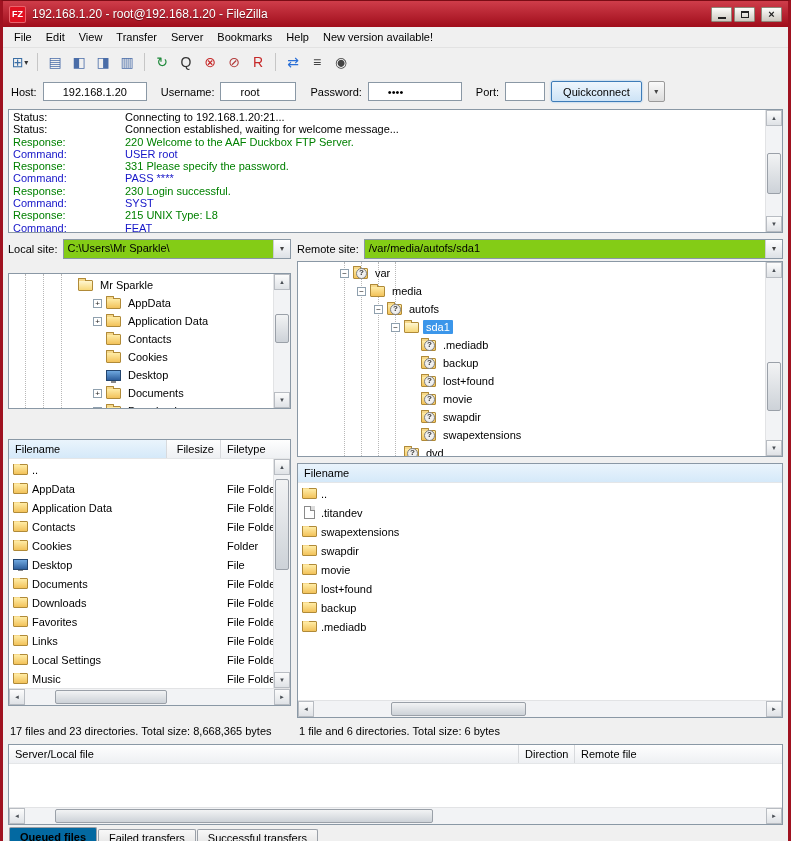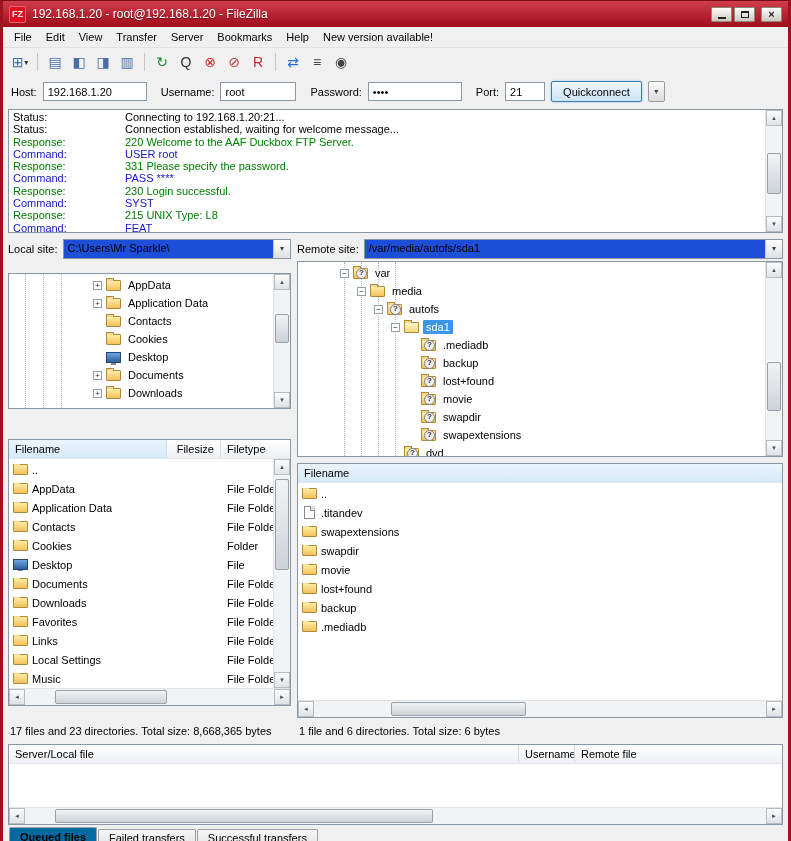--- a/index.html
+++ b/index.html
@@ -24,21 +24,21 @@
   .menu-item { padding:2px 7px; white-space:nowrap; }
   .toolbar { flex:0 0 28px; display:flex; align-items:center; padding:0 6px; gap:2px; }
   .tool-btn { height:22px; min-width:22px; display:flex; align-items:center; justify-content:center; padding:0 2px; }
   .tool-glyph { font-size:14px; line-height:1; }
   .tool-dd { font-size:8px; color:#333; margin-left:1px; }
   .tool-sep { width:1px; height:18px; background:#c6c6c6; margin:0 4px; }
   
   .qcbar { flex:0 0 31px; display:flex; align-items:center; padding:0 8px; gap:6px; }
   .qlabel { margin-left:8px; white-space:nowrap; }
   .qlabel.first { margin-left:0; }
-  .qfield { height:19px; border:1px solid #8a98a5; background:#fff; font:11px "Liberation Sans",sans-serif; padding:0 4px; }
+  .qfield { height:19px; border:1px solid #8a98a5; background:#fff; font:11px "Liberation Sans",sans-serif; padding:0 19px; }
   .qfield.host { width:104px; } .qfield.user { width:76px; } .qfield.pass { width:94px; } .qfield.port { width:40px; }
   .qc-btn { height:21px; padding:0 11px; background:linear-gradient(#eef6fd,#cde3f6); border:1px solid #3e7cb8; border-radius:2px; font:11px "Liberation Sans",sans-serif; box-shadow:0 0 2px #7fb6e8; }
   .qc-dd { width:17px; height:21px; background:linear-gradient(#fafafa,#dcdcdc); border:1px solid #9a9a9a; border-radius:2px; display:flex; align-items:center; justify-content:center; }
   .dd-glyph { font-size:8px; color:#444; line-height:1; }
   
   .logbox { flex:0 0 124px; margin:2px 5px 0; background:#fff; border:1px solid #8a98a5; display:flex; overflow:hidden; }
   .log-lines { flex:1; overflow:hidden; padding:1px 0 0 4px; }
   .log-row { height:12.3px; display:flex; white-space:nowrap; overflow:hidden; }
   .log-label { flex:0 0 112px; }
   
@@ -51,21 +51,21 @@
   .sb-track { flex:1; position:relative; }
   .sb-thumb { position:absolute; background:linear-gradient(#f2f3f4,#cdd2d8); border:1px solid #9aa0a8; border-radius:2px; }
   .vscroll .sb-thumb { left:1px; right:1px; }
   .hscroll .sb-thumb { top:1px; bottom:1px; }
   
   .panes { flex:0 0 460px; display:flex; gap:6px; padding:4px 5px 0; }
   .pane { display:flex; flex-direction:column; min-width:0; }
   .pane.left { flex:0 0 283px;gap:12px; }
   .pane.right { flex:1; }
   .site-row { flex:0 0 24px; display:flex; align-items:center; gap:5px; }
-  .combo { flex:1; height:20px; background:#1d4ed8; border:1px solid #8a98a5; display:flex; align-items:stretch; min-width:0; }
+  .combo { flex:1; height:20px; background:#84cc16; border:1px solid #8a98a5; display:flex; align-items:stretch; min-width:0; }
   .combo-val { flex:1; padding:2px 4px; white-space:nowrap; overflow:hidden; }
   .combo-dd { flex:0 0 17px; display:flex; align-items:center; justify-content:center; background:linear-gradient(#fefefe,#dde1e6); border-left:1px solid #c9cdd2; }
   .treebox { background:#fff; border:1px solid #8a98a5; display:flex; overflow:hidden; }
   .treebox.local-tree { flex:0 0 136px; }
   .treebox.remote-tree { flex:0 0 196px; }
   .tree-inner { flex:1; overflow:hidden; position:relative; padding-top:2px; min-width:0; }
   .tree-guide { position:absolute; top:0; bottom:0; width:0; border-left:1px dotted #b8b8b8; }
   .tree-row { height:18px; display:flex; align-items:center; white-space:nowrap; position:relative; }
   .expander { flex:0 0 9px; width:9px; height:9px; border:1px solid #8fa0ae; background:#fff; font-size:8px; line-height:7px; text-align:center; color:#222; margin-right:4px; }
   .exp-spacer { flex:0 0 13px; }
@@ -280,20 +280,25 @@
           <div class="combo-dd">
               <span class="dd-glyph">▾</span>
             </div>
         </div>
       </div>
       <div class="treebox local-tree">
         <div class="tree-inner" id="local-tree-items">
           <div class="tree-guide" style="left:16px"></div>
           <div class="tree-guide" style="left:34px"></div>
           <div class="tree-guide" style="left:52px"></div>
+        <div class="tree-row" style="padding-left: 56px;">
+              <span class="exp-spacer"></span>
+              <span class="ficon folder open"></span>
+              <span class="tree-label">Mr Sparkle</span>
+            </div>
             <div class="tree-row" style="padding-left: 84px;">
               <span class="expander">+</span>
               <span class="ficon folder"></span>
               <span class="tree-label">AppData</span>
             </div>
             <div class="tree-row" style="padding-left: 84px;">
               <span class="expander">+</span>
               <span class="ficon folder"></span>
               <span class="tree-label">Application Data</span>
             </div>
@@ -633,21 +638,21 @@
     </div>
 
   </div>
 
   <div class="queuebox">
     <div class="lh-row">
       <div class="hcell q1">
           <span>Server/Local file</span>
         </div>
       <div class="hcell q2">
-          <span>Username</span>
+          <span>Direction</span>
         </div>
       <div class="hcell q3">
           <span>Remote file</span>
         </div>
     </div>
     <div class="queue-body"></div>
     <div class="hscroll">
       <div class="sb-btn">
           <span class="sb-arrow">◄</span>
         </div>

